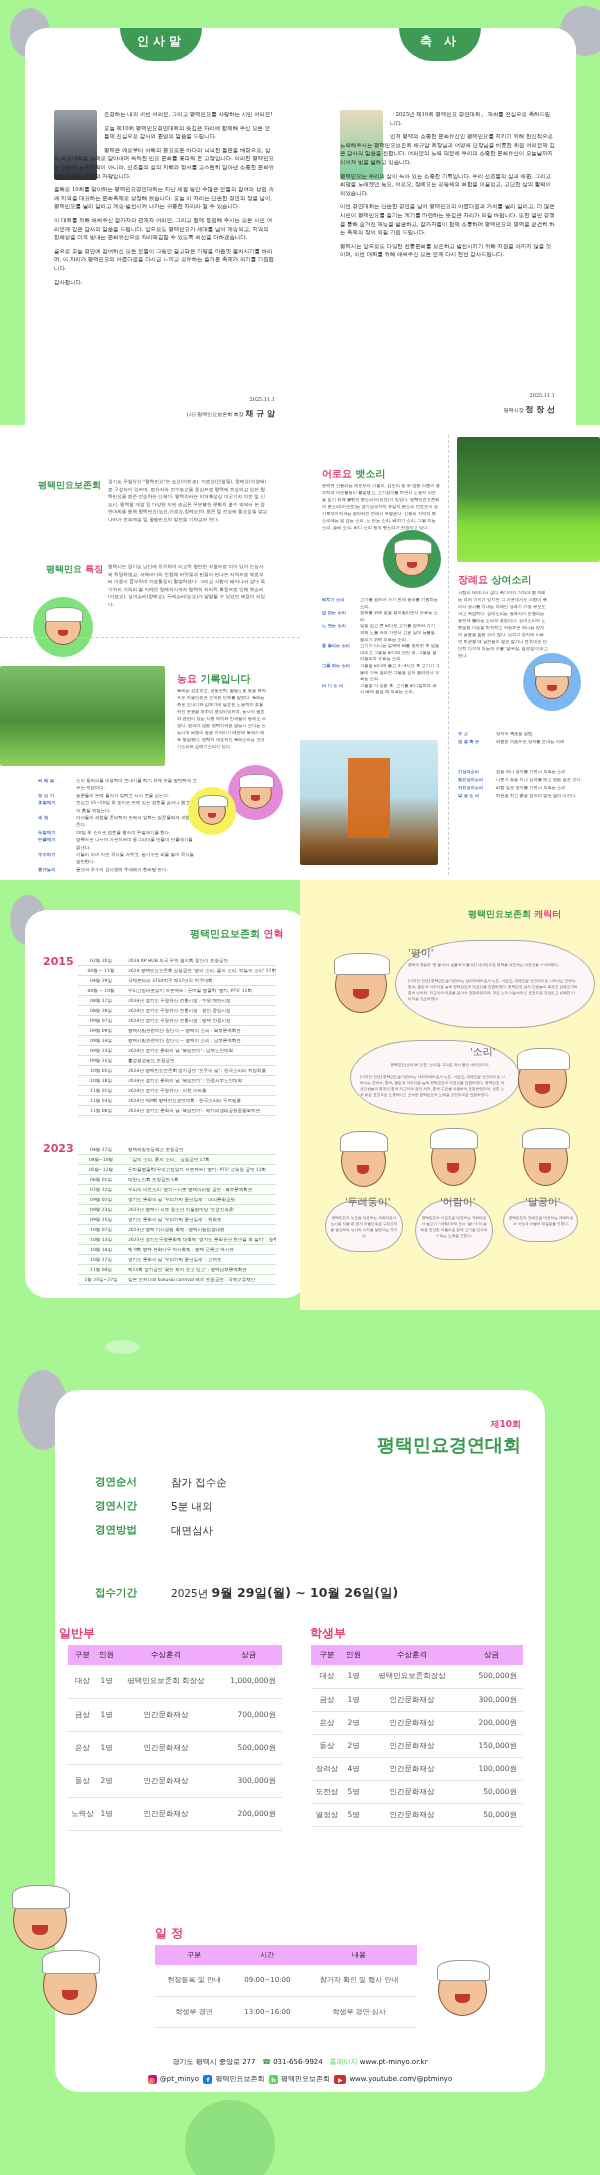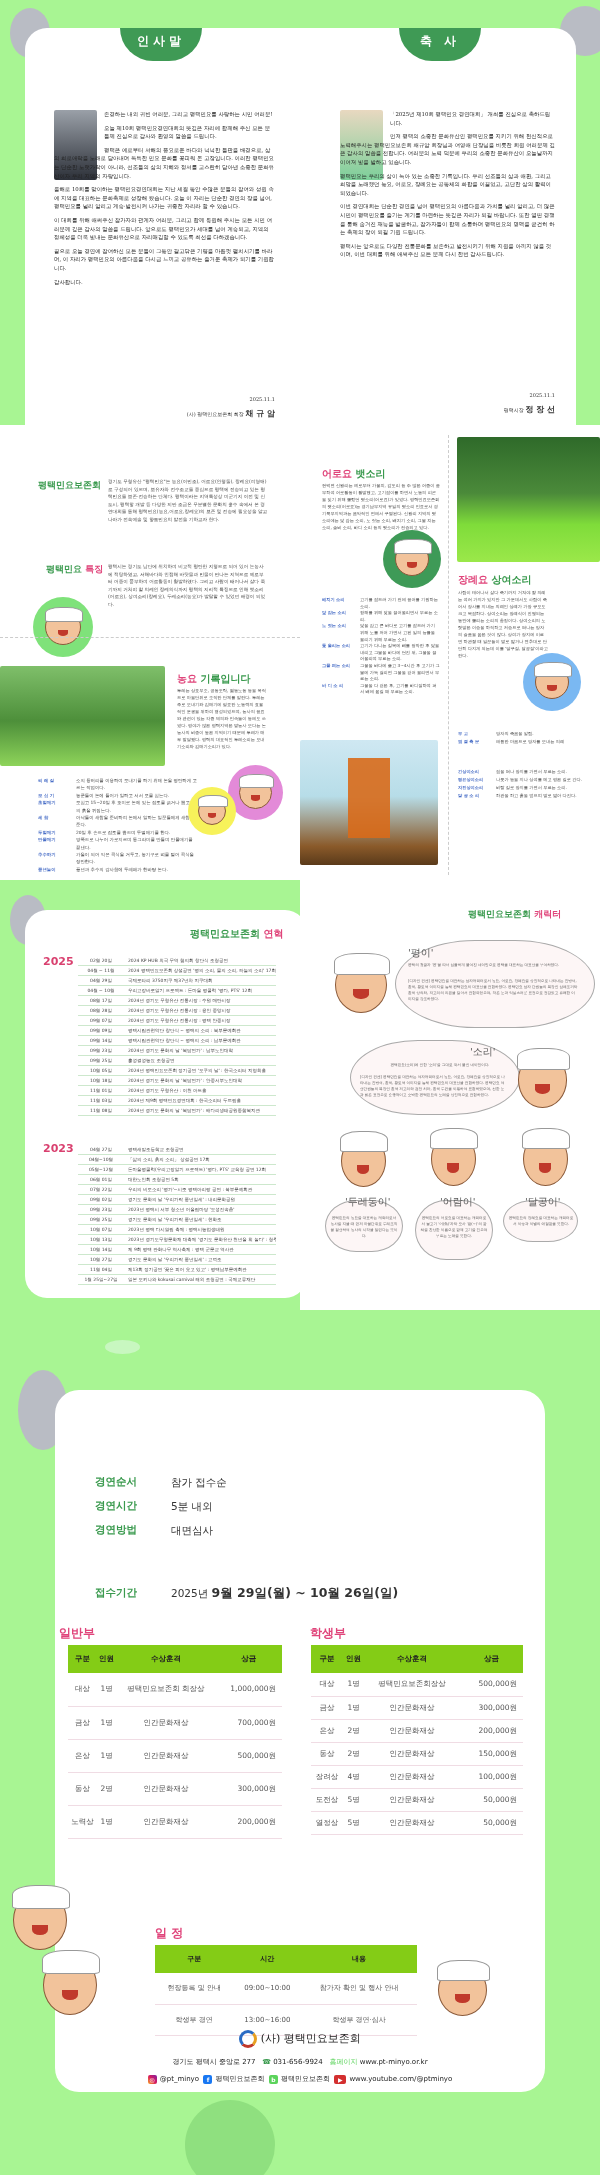--- a/index.html
+++ b/index.html
@@ -30,32 +30,32 @@
 .face::before{content:"";position:absolute;left:-4%;top:-10%;width:108%;height:38%;background:#fff;border-radius:40% 40% 10% 10%;border:1px solid #999}
 .face::after{content:"";position:absolute;left:35%;top:58%;width:30%;height:18%;background:#c0392b;border-radius:0 0 50% 50%}
 
 #s3{top:880px;height:430px;background:#a8f593}
 #s3 .card{left:25px;top:30px;width:282px;height:388px;border-radius:22px 22px 22px 22px}
 .histtable{position:absolute;font-size:4.5px;color:#444}
 .histtable .row{display:flex;border-bottom:1px solid #cde8cd;height:10px;align-items:center}
 .histtable .d{width:46px;text-align:center}
 .histtable .t{flex:1;padding-left:4px;white-space:nowrap;overflow:hidden}
 .year{position:absolute;font-weight:bold;color:#d9406f;font-size:11px}
-.charpanel{position:absolute;left:300px;top:0;width:300px;height:430px;background:#ffffff}
+.charpanel{position:absolute;left:300px;top:0;width:300px;height:430px;background:#fef9c3}
 .bubble{position:absolute;border:1.2px solid #aaa;border-radius:40%/50%;background:#fdf6f6}
 .bname{position:absolute;font-family:"DejaVu Serif",serif;font-size:10px;color:#555}
 .btext{position:absolute;font-size:3.6px;line-height:6px;color:#555}
 
 #s4{top:1310px;height:865px;background:#a8f593}
 #s4 .card{left:55px;top:80px;width:490px;height:702px;border-radius:24px}
 .info{position:absolute;left:40px;font-size:10.5px;display:flex}
 .info .k{width:76px;font-weight:bold;color:#3a9a4e}
 .info .v{color:#333;line-height:14px}
 .tbl{position:absolute;border-collapse:collapse;font-size:7.5px;color:#555}
-.tbl th{background:#84cc16;color:#222;font-weight:bold;height:28px}
+.tbl th{background:#f0abfc;color:#222;font-weight:normal;height:20px}
 .tbl td{text-align:center;border-bottom:1px solid #f0dce4}
 .subt{position:absolute;font-weight:bold;color:#e0457b;font-size:12px}
 .foot{position:absolute;font-size:7px;color:#222;text-align:center;width:100%}
 .ic{display:inline-block;width:9px;height:9px;border-radius:2px;vertical-align:middle;margin-right:3px;color:#fff;font-size:6px;line-height:9px;text-align:center;font-weight:bold}
 </style>
 </head>
 <body>
 
 <section id="s1" class="sec">
   <div class="blob" style="left:10px;top:8px;width:40px;height:50px;background:#b9bcc4"></div>
@@ -215,21 +215,21 @@
         <b>달 공 소 리</b>
         <span>하관을 하고 흙을 덮으며 발로 밟아 다진다.</span>
       </div>
   </div>
 </section>
 
 <section id="s3" class="sec">
   <div class="blob" style="left:10px;top:15px;width:36px;height:50px;background:#b9bcc4"></div>
   <div class="card">
     <div class="h2t" style="left:165px;top:17px;font-size:10px"><span class="green">평택민요보존회</span> <span class="pink">연혁</span></div>
-    <div class="year" style="left:18px;top:45px">2025</div>
+    <div class="year" style="left:18px;top:45px">2015</div>
     <div class="histtable" id="h2024" style="left:53px;top:46px;width:198px">
         <div class="row">
           <span class="d">02월 20일</span>
           <span class="t">2024 KP HUB 외국 무역 협의회 창단식 초청공연</span>
         </div>
         <div class="row">
           <span class="d">04월 ~ 11월</span>
           <span class="t">2024 평택민요보존회 상설공연 '평의 소리, 물의 소리, 하늘의 소리' 17회</span>
         </div>
         <div class="row">
@@ -383,20 +383,24 @@
     <div class="bubble" style="left:203px;top:320px;width:75px;height:42px"></div>
     <div class="bname" style="left:225px;top:315px">'달공이'</div>
     <div class="btext" style="left:208px;top:335px;width:66px;text-align:center">평택민요의 장례요를 대표하는 캐릭터로서 이승과 이별의 애절함을 뜻한다.</div>
   </div>
 </section>
 
 <section id="s4" class="sec">
   <div class="blob" style="left:18px;top:60px;width:50px;height:80px;background:#b9bcc4"></div>
   <div class="blob" style="left:105px;top:30px;width:35px;height:14px;background:#c8f7c0"></div>
   <div class="card">
+    <div style="position:absolute;right:24px;top:28px;text-align:right">
+      <div class="pink" style="font-weight:bold;font-size:9px">제10회</div>
+      <div class="green" style="font-weight:bold;font-size:18px;margin-top:2px">평택민요경연대회</div>
+    </div>
     <div class="info" style="top:85px">
         <span class="k">경연순서</span>
         <span class="v">참가 접수순</span>
       </div>
     <div class="info" style="top:109px">
         <span class="k">경연시간</span>
         <span class="v">5분 내외</span>
       </div>
     <div class="info" style="top:133px">
         <span class="k">경연방법</span>
@@ -526,24 +530,20 @@
     <div class="char" style="left:-45px;top:490px;width:60px;height:80px;background:transparent">
         <div class="face" style="width:90%;height:75%"></div>
       </div>
     <div class="char" style="left:-15px;top:555px;width:60px;height:80px;background:transparent">
         <div class="face" style="width:90%;height:75%"></div>
       </div>
     <div class="char" style="left:380px;top:565px;width:55px;height:70px;background:transparent">
         <div class="face" style="width:90%;height:75%"></div>
       </div>
 
-    <div class="foot" style="top:640px;font-size:11px;font-family:'DejaVu Serif',serif">
-      <span style="display:inline-block;width:18px;height:18px;border-radius:50%;border:3px solid #2b6cc4;border-right-color:#e8a020;border-bottom-color:#c0392b;vertical-align:middle"></span>
-      <span>(사) 평택민요보존회</span>
-    </div>
     <div class="foot" style="top:667px">
       <span>경기도 평택시 중앙로 277</span>&nbsp;&nbsp;
       <span style="color:#3a9a4e">☎</span> <span>031-656-9924</span>&nbsp;&nbsp;
       <span style="color:#5bd35b">홈페이지</span> <span>www.pt-minyo.or.kr</span>
     </div>
     <div class="foot" style="top:684px">
       <span class="ic" style="background:linear-gradient(45deg,#f9a825,#d81b60,#7b1fa2)">◎</span><span>@pt_minyo</span>&nbsp;
       <span class="ic" style="background:#1877f2">f</span><span>평택민요보존회</span>&nbsp;
       <span class="ic" style="background:#5bd35b">b</span><span>평택민요보존회</span>&nbsp;
       <span class="ic" style="background:#d32f2f;width:12px">▶</span><span>www.youtube.com/@ptminyo</span>

